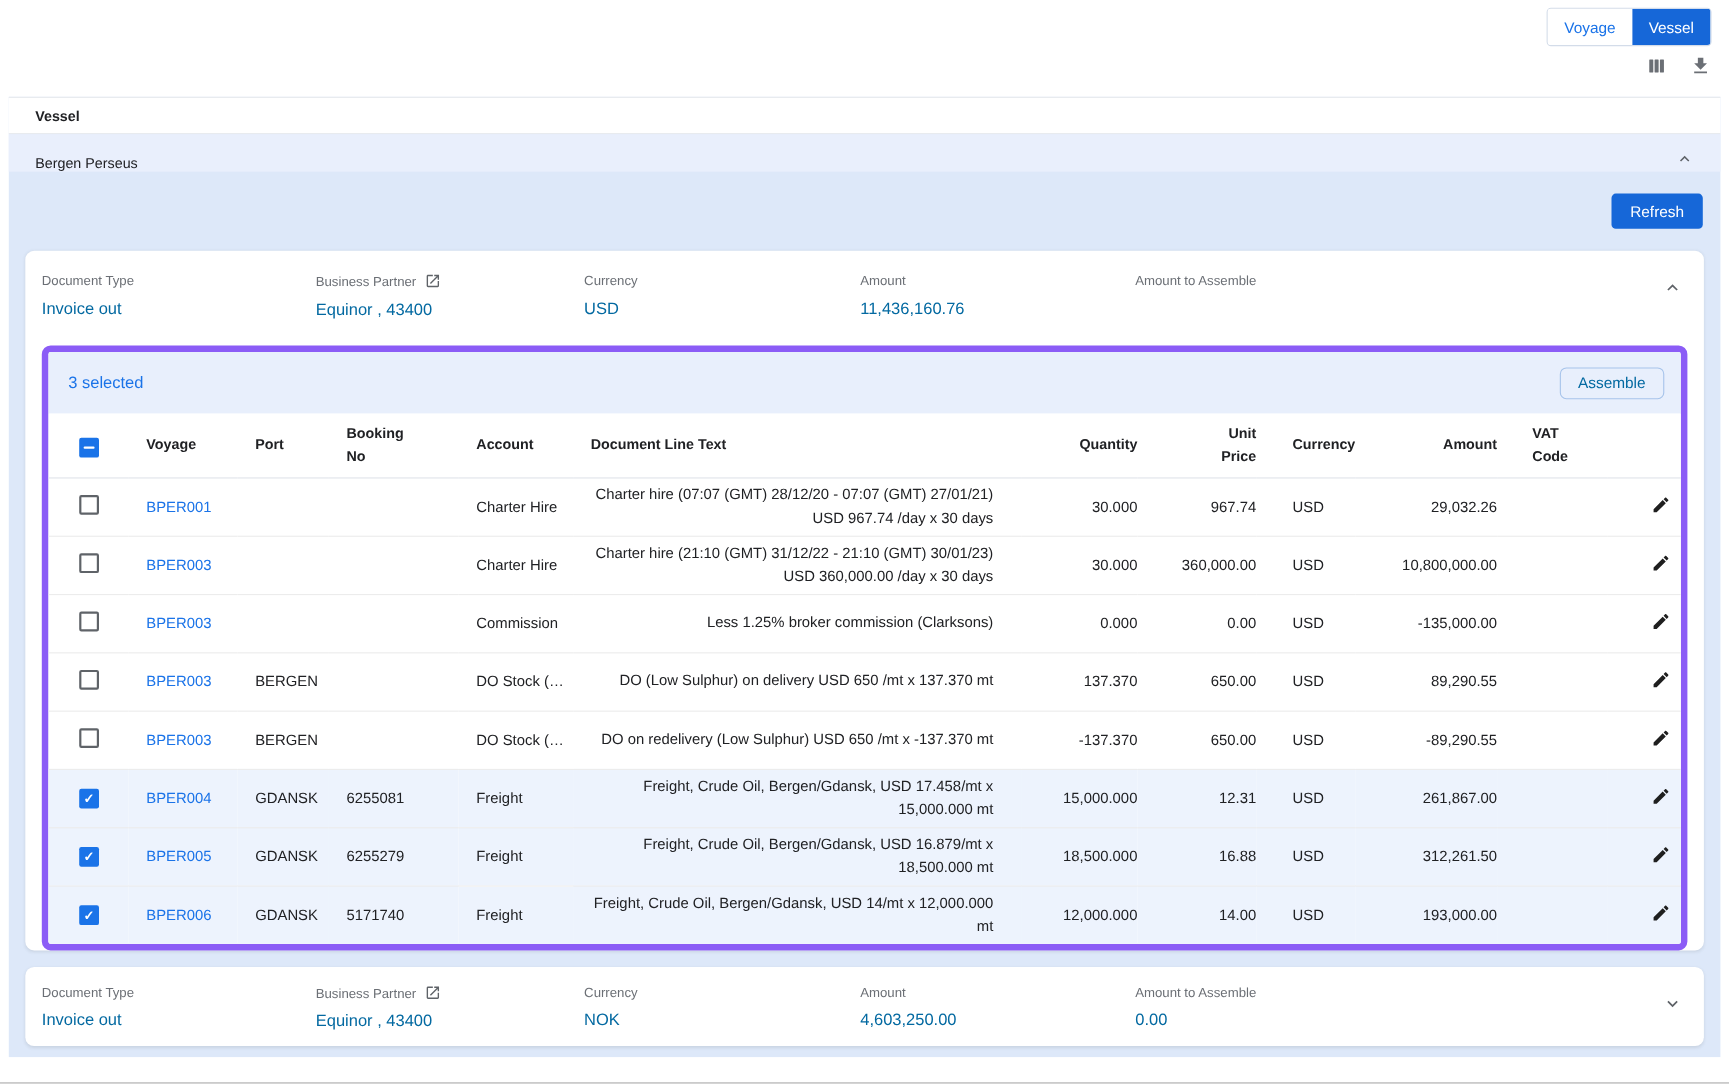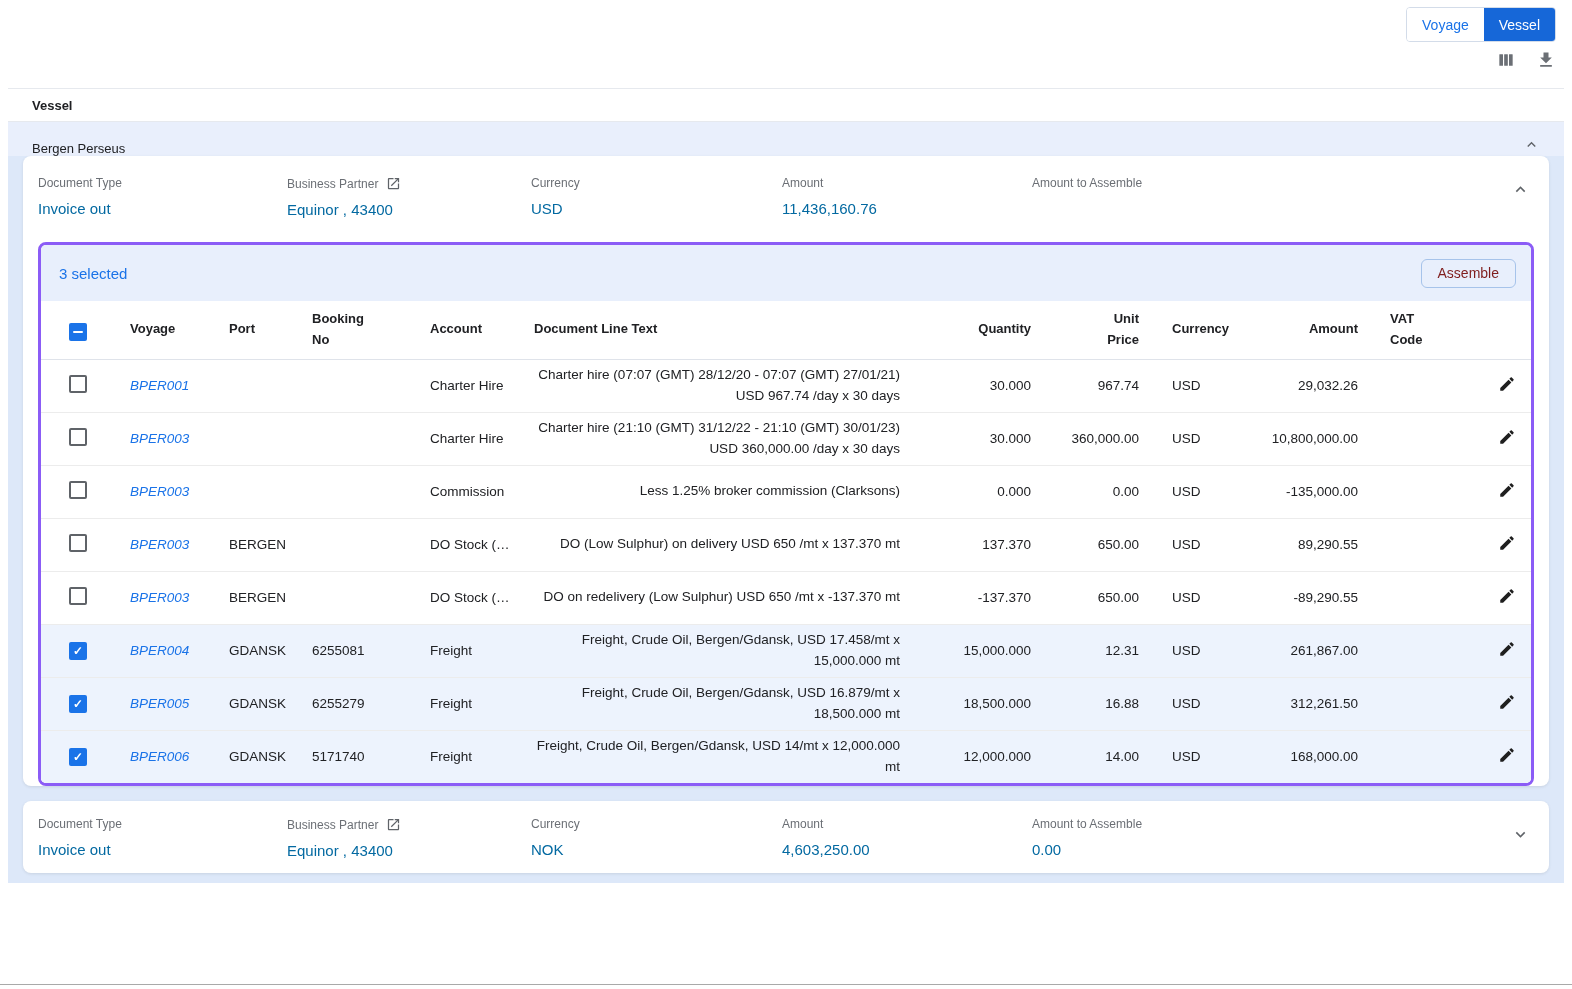--- a/index.html
+++ b/index.html
@@ -35,40 +35,40 @@
   .field .lbl { font-size:12px; color:#6b6f75; display:flex; align-items:center; gap:8px; }
   .field .val { font-size:15px; color:#0369a1; }
   .f0 { width:249px; } .f1 { width:244px; } .f2 { width:251px; } .f3 { width:250px; } .f4 { flex:1; }
   .link-icon { display:inline-flex; cursor:pointer; }
   .link-icon svg { fill:#5f6368; }
   .card-chevron { position:absolute; right:19px; top:24px; background:none; border:none; cursor:pointer; padding:0; }
   .card2 .card-chevron { top:50%; margin-top:-12px; }
   .card-chevron svg { fill:#5f6368; }
 
   
-  .table-wrap { margin:0 15px 15px; border:3px solid #8b5cf6; border-radius:8px; overflow:hidden; background:#fff; }
+  .table-wrap { margin:0 15px 15px; border:6px solid #8b5cf6; border-radius:8px; overflow:hidden; background:#fff; }
   .sel-toolbar { height:56px; background:#e8effc; display:flex; align-items:center; justify-content:space-between; padding:0 15px; }
   .sel-text { color:#1a73e8; font-size:15px; padding-left:3px; }
   .assemble-btn { height:29px; padding:0 16px; border:1px solid #a6c3ea; border-radius:6px; background:transparent;
-    color:#7f1d1d; font-size:14px; cursor:pointer; font-family:inherit; }
+    color:#0369a1; font-size:14px; cursor:pointer; font-family:inherit; }
 
   table { width:100%; border-collapse:collapse; table-layout:fixed; background:#fff; }
   thead th { height:58px; font-size:13px; font-weight:bold; text-align:left; vertical-align:middle;
     white-space:pre-line; border-bottom:1px solid #dfe3ea; line-height:1.6; }
   tbody td { height:53px; border-bottom:1px solid #ececec; vertical-align:middle; font-size:13.5px; color:#202124; }
   tbody tr:last-child td { border-bottom:none; }
   tbody tr.selected td { background:#edf3fd; }
   .cb-cell { padding-left:28px; }
   .pl { padding-left:16px; }
   .num { text-align:right; }
   .cur-pad { padding-left:33px; }
   .vat-pad { padding-left:32px; }
   .linetext { padding-left:16px; padding-right:26px; line-height:1.55;text-align:right; }
   .ellip { overflow:hidden; white-space:nowrap; text-overflow:ellipsis; padding-right:6px; }
-  .voyage-cell a { color:#1a73e8; text-decoration:none; cursor:pointer;font-style:italic; }
+  .voyage-cell a { color:#1a73e8; text-decoration:none; cursor:pointer; }
   .edit-cell { text-align:right; padding-right:17px; }
   .edit-btn { background:none; border:none; cursor:pointer; padding:2px; }
   .edit-btn svg { fill:#1f1f1f; }
 
   .checkbox { width:18px; height:18px; border-radius:2px; display:inline-flex; align-items:center;
     justify-content:center; cursor:pointer; }
   .cb-unchecked { border:2px solid #5f6368; background:#fff; }
   .cb-checked { background:#1a73e8; }
   .cb-checked::after { content:"✓"; color:#fff; font-size:12px; font-weight:bold; line-height:1; }
   .cb-indet { background:#1a73e8; }
@@ -107,20 +107,23 @@
 
   <div class="group-row">
     <span>Bergen Perseus</span>
     <span>
       <svg width="17" height="17" viewBox="0 0 24 24">
           <path d="M12 8l-6 6 1.41 1.41L12 10.83l4.59 4.58L18 14z"></path>
         </svg>
     </span>
   </div>
 
+  <div class="refresh-row">
+    <button class="refresh-btn">Refresh</button>
+  </div>
 
   <div class="card card1">
     <div class="fields">
       <div class="field f0">
         <span class="lbl">Document Type</span>
         <span class="val">Invoice out</span>
       </div>
       <div class="field f1">
         <span class="lbl">
           <span>Business Partner</span>
@@ -334,21 +337,21 @@
             <tr class="selected">
     <td class="cb-cell"><span class="checkbox cb-checked"></span></td>
     <td class="pl voyage-cell"><a>BPER006</a></td>
     <td class="pl">GDANSK</td>
     <td class="pl">5171740</td>
     <td class="pl ellip">Freight</td>
     <td class="linetext">Freight, Crude Oil, Bergen/Gdansk, USD 14/mt x 12,000.000 mt</td>
     <td class="num">12,000.000</td>
     <td class="num">14.00</td>
     <td class="cur-pad">USD</td>
-    <td class="num">168,000.00</td>
+    <td class="num">193,000.00</td>
     <td class="vat-pad"></td>
     <td class="edit-cell">
       <button class="edit-btn">
         <svg width="18" height="18" viewBox="0 0 24 24">
                     <path d="M3 17.25V21h3.75L17.81 9.94l-3.75-3.75L3 17.25zM20.71 7.04c.39-.39.39-1.02 0-1.41l-2.34-2.34c-.39-.39-1.02-.39-1.41 0l-1.83 1.83 3.75 3.75 1.83-1.83z"></path>
                   </svg>
       </button>
     </td>
   </tr>
           </tbody>

